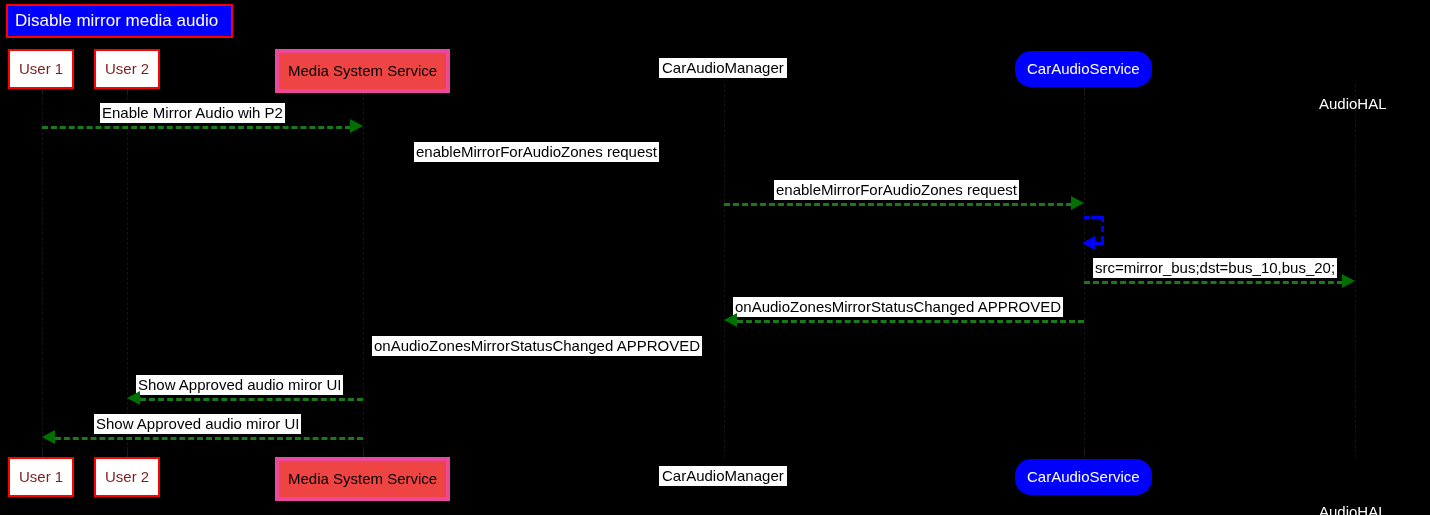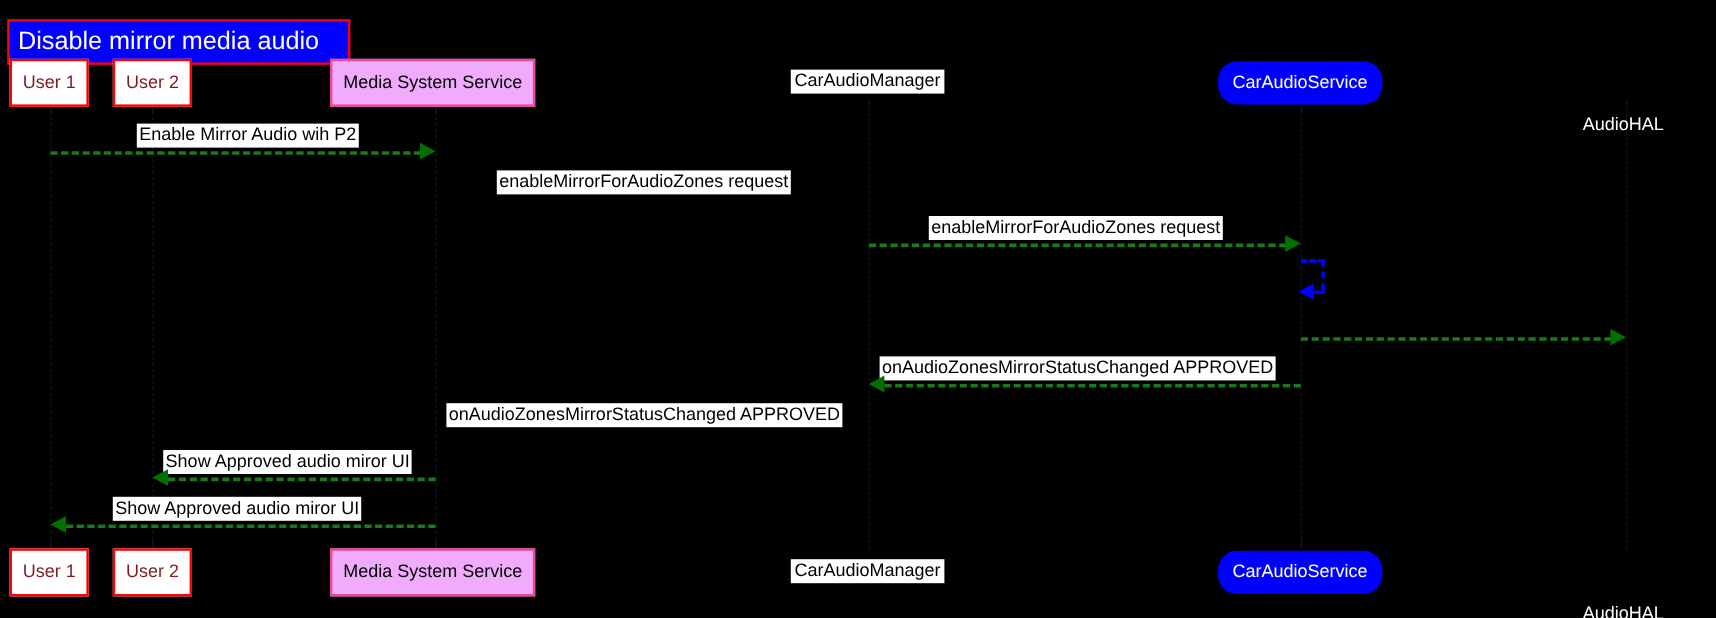--- a/index.html
+++ b/index.html
@@ -15,48 +15,48 @@
     width: 1430px;
     height: 515px;
     background: #000000;
     overflow: hidden;
   }
 
   
   .title-box {
     position: absolute;
     left: 6px;
-    top: 16px;
+    top: 4px;
     background: #0000ff;
     border: 2px solid #ff0000;
     color: #ffffff;
-    font-size: 21px;
+    font-size: 17px;
     line-height: 1;
-    padding: 6px 24px 7px 7px;
+    padding: 6px 13px 7px 7px;
     white-space: nowrap;
   }
 
   
   .participant {
     position: absolute;
     white-space: nowrap;
     font-size: 15px;
     line-height: 1;
     text-align: center;
     box-sizing: border-box;
   }
   .participant.boxed {
     border: 2px solid #ff0000;
     background: #ffffff;
     color: #7f1d1d;
     padding: 10px 9px 11px 9px;
   }
   .participant.boxed-green {
-    border: 2px solid #ec4899;
-    background: #f0abfc;
+    border: 4px solid #ec4899;
+    background: #ef4444;
     color: #000000;
     padding: 10px 9px 11px 9px;
   }
   .participant.plain-white {
     background: #ffffff;
     color: #000000;
     padding: 2px 3px 3px 3px;
   }
   .participant.filled-blue {
     background: #0000ff;
@@ -168,35 +168,36 @@
   <div class="participant filled-blue" style="left:1015px; top:51px;">CarAudioService</div>
   <div class="participant bare" style="left:1316px; top:58px;">AudioHAL</div>
 
   <div class="participant boxed" style="left:8px; top:457px;">User 1</div>
   <div class="participant boxed" style="left:94px; top:457px;">User 2</div>
   <div class="participant boxed-green" style="left:275px; top:457px;">Media System Service</div>
   <div class="participant plain-white" style="left:659px; top:466px;">CarAudioManager</div>
   <div class="participant filled-blue" style="left:1015px; top:459px;">CarAudioService</div>
   <div class="participant bare" style="left:1316px; top:466px;">AudioHAL</div>
 
-  <div class="msg-label" style="left:114px; top:103px;">Enable Mirror Audio wih P2</div>
+  <div class="msg-label" style="left:100px; top:103px;">Enable Mirror Audio wih P2</div>
   <div class="msg-line" style="left:42px; top:126px; width:309px;"></div>
   <div class="arrow-head right" style="left:350px; top:119px;"></div>
 
   <div class="msg-label" style="left:414px; top:142px;">enableMirrorForAudioZones request</div>
 
   <div class="msg-label" style="left:774px; top:180px;">enableMirrorForAudioZones request</div>
   <div class="msg-line" style="left:724px; top:203px; width:348px;"></div>
   <div class="arrow-head right" style="left:1071px; top:196px;"></div>
 
   <div class="selfloop-top" style="left:1084px; top:216px; width:20px;"></div>
   <div class="selfloop-side" style="left:1101px; top:216px; height:26px;"></div>
   <div class="selfloop-bottom" style="left:1095px; top:242px; width:9px;"></div>
   <div class="arrow-head left-blue" style="left:1082px; top:236px;"></div>
 
+  <div class="msg-label" style="left:1093px; top:258px;">src=mirror_bus;dst=bus_10,bus_20;</div>
   <div class="msg-line" style="left:1084px; top:281px; width:259px;"></div>
   <div class="arrow-head right" style="left:1342px; top:274px;"></div>
 
   <div class="msg-label" style="left:733px; top:297px;">onAudioZonesMirrorStatusChanged APPROVED</div>
   <div class="msg-line" style="left:737px; top:320px; width:347px;"></div>
   <div class="arrow-head left" style="left:724px; top:313px;"></div>
 
   <div class="msg-label" style="left:372px; top:336px;">onAudioZonesMirrorStatusChanged APPROVED</div>
 
   <div class="msg-label" style="left:136px; top:375px;">Show Approved audio miror UI</div>

